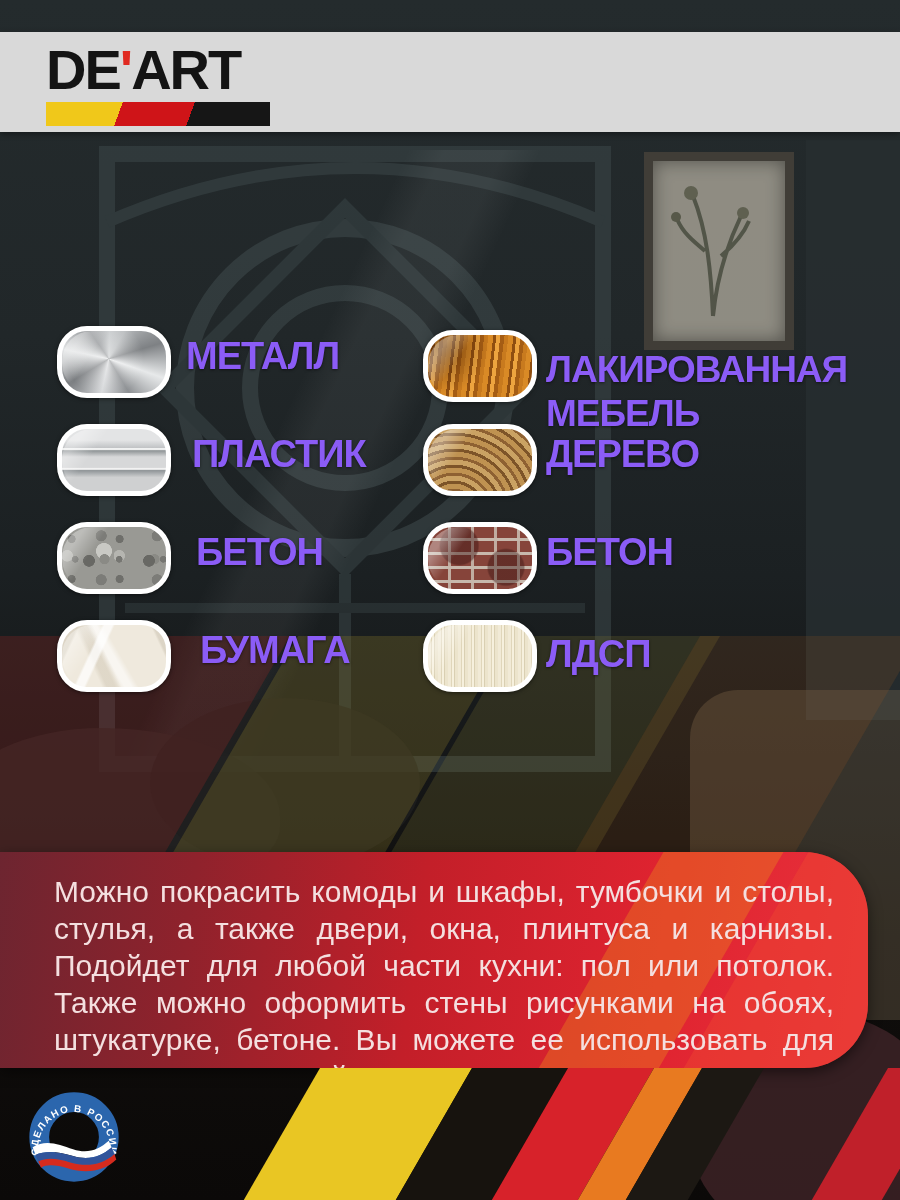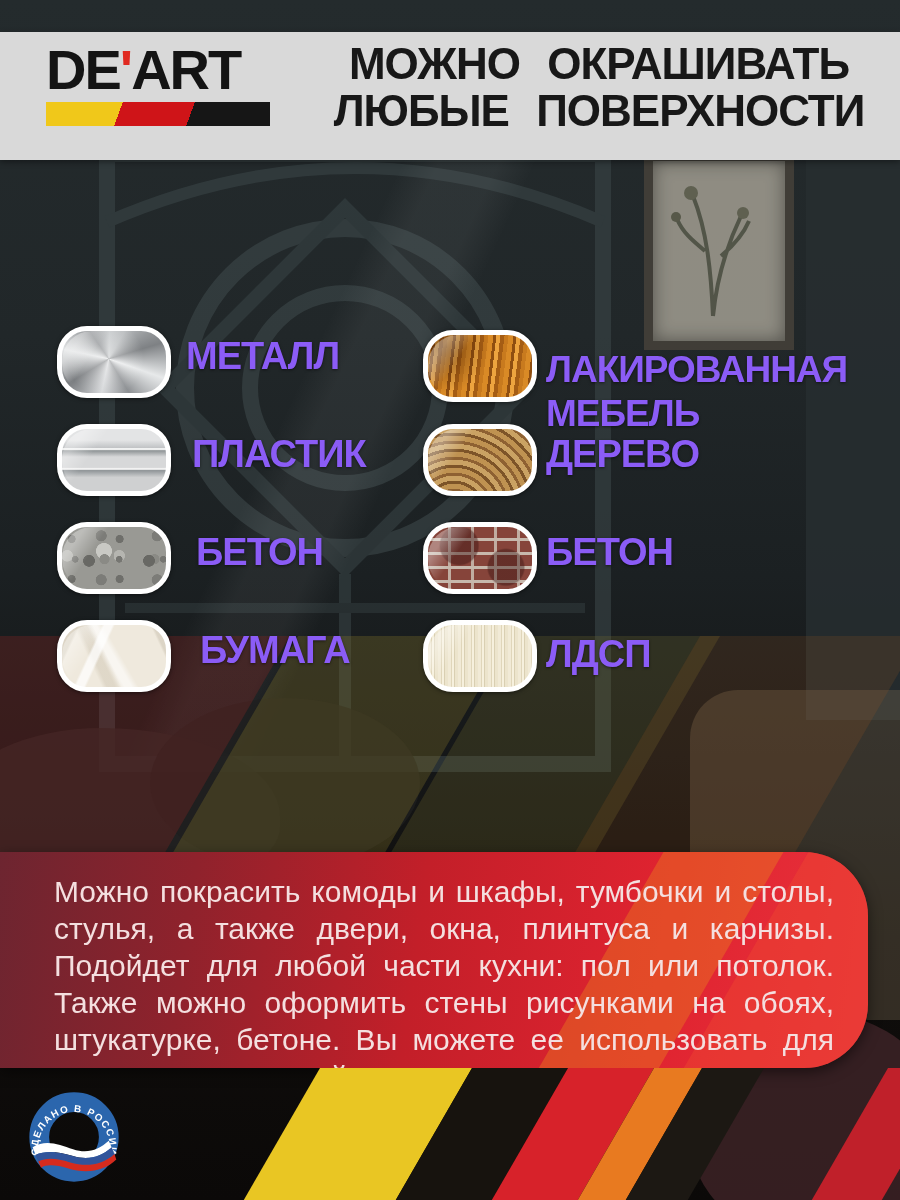--- a/index.html
+++ b/index.html
@@ -24,21 +24,21 @@
     opacity:.4;border-radius:48px 0 0 14px;}
   .pillow-maroon{position:absolute;right:-50px;bottom:-40px;width:260px;height:230px;background:#3a2125;
     border-radius:40% 55% 20% 45%;opacity:.9;}
   
   .mid-stripe{position:absolute;top:636px;height:232px;transform:skewX(-30deg);transform-origin:top left;}
   .m1{left:-30px;width:320px;background:rgba(150,40,35,.28);}
   .m2{left:298px;width:212px;background:rgba(136,120,42,.30);}
   .m3{left:516px;width:204px;background:rgba(118,110,48,.25);}
   .m4{left:700px;width:220px;background:rgba(172,92,32,.16);}
   
-  .header{position:absolute;left:0;top:32px;width:900px;height:128px;background:#d9d9d9;
+  .header{position:absolute;left:0;top:32px;width:900px;height:100px;background:#d9d9d9;
     box-shadow:0 2px 6px rgba(0,0,0,.4);}
   .logo{position:absolute;left:46px;top:8px;}
   .logo-text{font-size:56px;font-weight:bold;letter-spacing:-2px;line-height:60px;color:#141414;}
   .logo-apos{color:#e02a21;}
   .logo-stripe{width:224px;height:24px;margin-top:2px;
     background:linear-gradient(110deg,#f0c81a 0 33%,#cf1418 33% 64%,#161616 64% 100%);}
   .title{position:absolute;left:300px;top:8px;width:598px;text-align:center;color:#181818;
     font-size:44px;font-weight:bold;line-height:47px;letter-spacing:-1px;word-spacing:16px;}
   
   .pill{position:absolute;width:104px;height:62px;border:5px solid #ffffff;border-radius:30px;
@@ -131,24 +131,20 @@
   <div class="mid-stripe m1"></div>
   <div class="mid-stripe m2"></div>
   <div class="mid-stripe m3"></div>
   <div class="mid-stripe m4"></div>
 
   <div class="header">
     <div class="logo">
       <div class="logo-text"><span>DE</span><span class="logo-apos">'</span><span>ART</span></div>
       <div class="logo-stripe"></div>
     </div>
-    <div class="title">
-      <div>МОЖНО ОКРАШИВАТЬ</div>
-      <div>ЛЮБЫЕ ПОВЕРХНОСТИ</div>
-    </div>
   </div>
 
   <div class="pill tex-metal" style="left:57px;top:326px;"></div>
   <div class="mat-label" style="left:186px;top:334px;">МЕТАЛЛ</div>
 
   <div class="pill tex-plastic" style="left:57px;top:424px;"></div>
   <div class="mat-label" style="left:186px;top:432px;margin-left:6px;">ПЛАСТИК</div>
 
   <div class="pill tex-concrete" style="left:57px;top:522px;"></div>
   <div class="mat-label" style="left:196px;top:530px;">БЕТОН</div>

